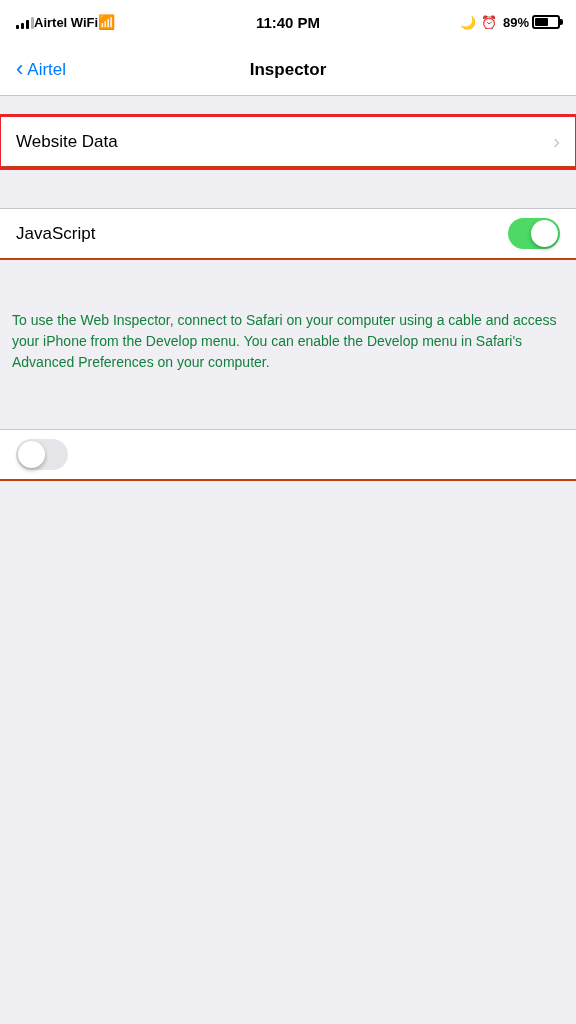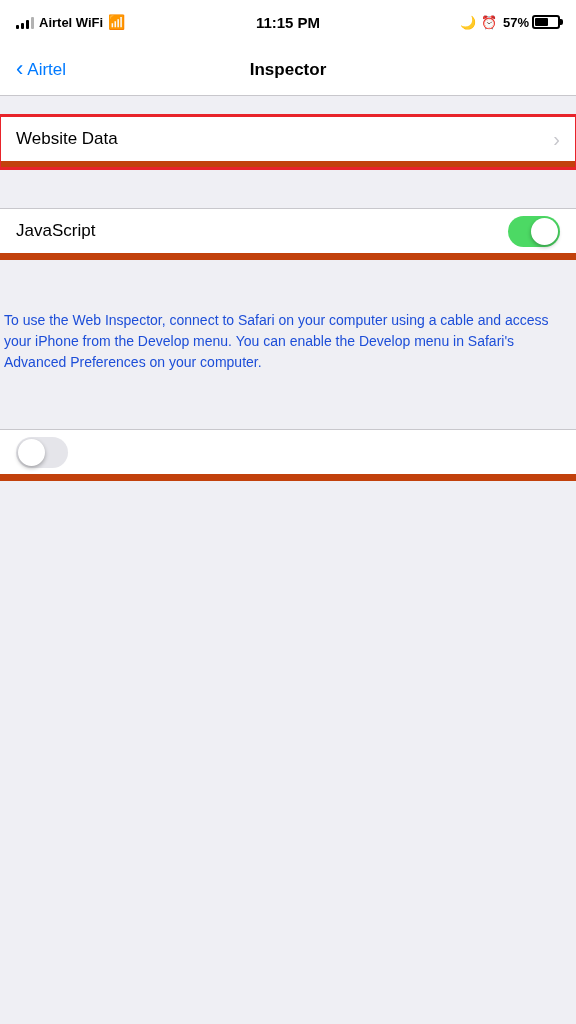--- a/index.html
+++ b/index.html
@@ -21,21 +21,20 @@
       align-items: center;
       justify-content: space-between;
       padding: 0 16px;
       font-size: 15px;
       font-weight: 600;
     }
 
     .status-left {
       display: flex;
       align-items: center;
-      gap: 5px;
       font-size: 13px;
       font-weight: 600;
       text-align: right;
     }
 
     .status-center {
       font-size: 15px;
       font-weight: 600;
       position: absolute;
       left: 50%;
@@ -144,21 +143,21 @@
 
     
     .section {
       margin-bottom: 20px;
     }
 
     
     .row {
       background: #fff;
       border-top: 1px solid #c8c7cc;
-      border-bottom: 7px solid #c2410c;
+      border-bottom: 2px solid #c2410c;
       padding: 0 16px;
       min-height: 52px;
       display: flex;
       align-items: center;
       justify-content: space-between;
     }
 
     .row-label {
       font-size: 17px;
       color: #000;
@@ -212,23 +211,23 @@
       left: 23px;
     }
 
     .toggle.off .toggle-thumb {
       left: 2px;
     }
 
     
     .description {
       background: #efeff4;
-      padding: 10px 4px 16px;
+      padding: 10px 12px 16px;
       font-size: 14px;
-      color: #1d4ed8;
+      color: #15803d;
       line-height: 1.5;
     }
 
     
     .section-gap {
       height: 20px;
     }
   </style>
 </head>
 <body>
@@ -238,27 +237,27 @@
     <div class="signal-bars">
       <span></span>
         <span></span>
         <span></span>
         <span></span>
     </div>
     <span>Airtel WiFi</span>
     <span class="wifi-icon">📶</span>
   </div>
   <div class="status-center">
-    <span>11:15 PM</span>
+    <span>11:40 PM</span>
   </div>
   <div class="status-right">
     <span>🌙</span>
     <span>⏰</span>
     <div class="battery-container">
-      <span>57%</span>
+      <span>89%</span>
       <div class="battery">
         <div class="battery-fill"></div>
       </div>
     </div>
   </div>
 </div>
 
 <div class="nav-bar">
   <div class="nav-back">
     <span class="nav-chevron-left">‹</span>

